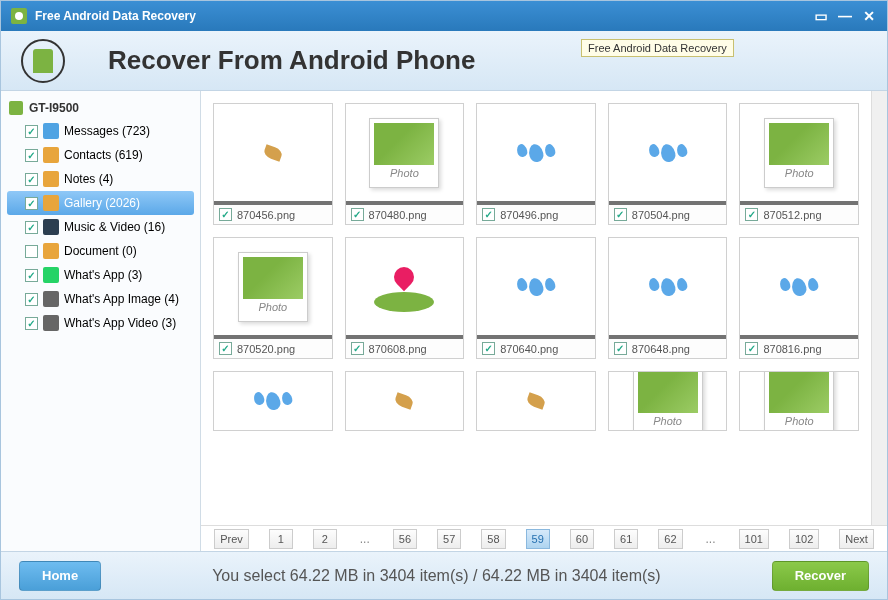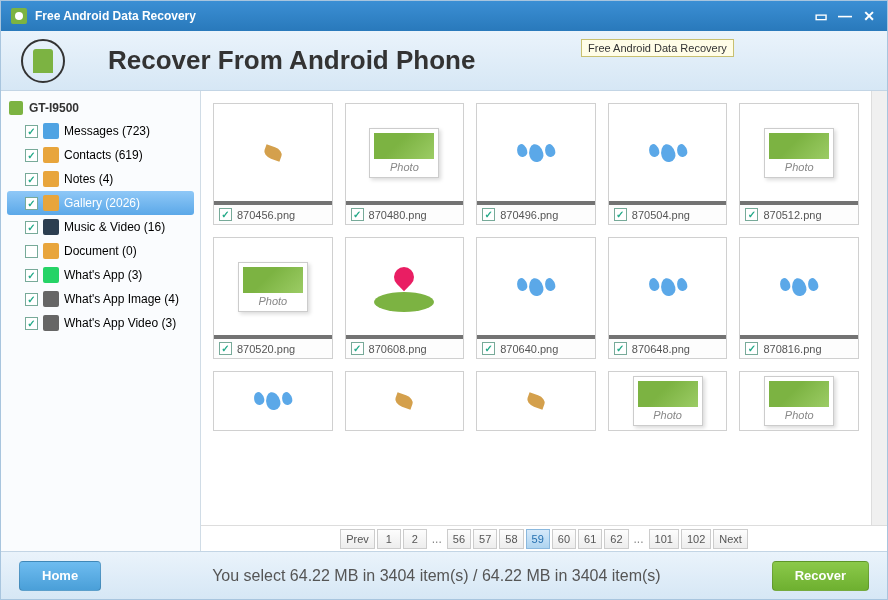--- a/index.html
+++ b/index.html
@@ -32,32 +32,32 @@
 .ic-music { background: #2c3e50; }
 .ic-doc { background: #e8a53c; }
 .ic-wa { background: #25d366; }
 .ic-waimg { background: #666; }
 .ic-wavid { background: #666; }
 .main { flex: 1; display: flex; flex-direction: column; background: #fff; position: relative; }
 .grid { flex: 1; display: grid; grid-template-columns: repeat(5, 1fr); gap: 12px; padding: 12px; overflow-y: auto; align-content: start; }
 .thumb { border: 1px solid #d0d0d0; background: #fdfdfd; height: 122px; display: flex; flex-direction: column; }
 .thumb-img { flex: 1; display: flex; align-items: center; justify-content: center; background: #fff; overflow: hidden; }
 .thumb-label { display: flex; align-items: center; padding: 3px 5px; border-top: 4px solid #737373; font-size: 11px; color: #555; }
-.photo-frame { width: 70px; height: 50px; background: #fff; border: 1px solid #ccc; box-shadow: 2px 2px 4px rgba(0,0,0,0.15); display: flex; flex-direction: column; align-items: center; padding: 4px; }
+.photo-frame { width: 70px; height: 70px; background: #fff; border: 1px solid #ccc; box-shadow: 2px 2px 4px rgba(0,0,0,0.15); display: flex; flex-direction: column; align-items: center; padding: 4px; }
 .photo-inner { width: 60px; height: 42px; background: linear-gradient(135deg, #7cb342 40%, #9ccc65 100%); margin-bottom: 2px; }
 .photo-text { font-size: 11px; color: #888; font-style: italic; }
 .drops { display: flex; gap: 2px; }
 .drop { width: 14px; height: 18px; background: #5ba8e8; border-radius: 50% 50% 50% 50% / 60% 60% 40% 40%; transform: rotate(-15deg); }
 .drop.sm { width: 10px; height: 13px; }
 .leaf { width: 18px; height: 12px; background: #d4a04c; border-radius: 0 50% 0 50%; transform: rotate(20deg); }
 .lotus { width: 60px; height: 50px; position: relative; }
 .lotus::before { content:''; position:absolute; top:5px; left:20px; width:20px; height:20px; background:#e91e63; border-radius:50% 50% 0 50%; transform:rotate(45deg);}
 .lotus::after { content:''; position:absolute; bottom:0; left:0; width:60px; height:20px; background:#7cb342; border-radius:50%;}
 .scrollbar { width: 16px; background: #f0f0f0; border-left: 1px solid #ddd; }
-.paginator { height: 26px; display: flex; align-items: center; justify-content: center; gap: 2px; border-top: 1px solid #ddd; padding: 0 10px; }
+.paginator { height: 26px; display: flex; align-items: center; justify-content: center; gap: 20px; border-top: 1px solid #ddd; padding: 0 10px; }
 .pg-btn { min-width: 24px; height: 20px; border: 1px solid #ccc; background: linear-gradient(#fdfdfd, #ededed); display: inline-flex; align-items: center; justify-content: center; font-size: 11px; color: #555; cursor: pointer; padding: 0 5px; }
 .pg-btn.active { background: linear-gradient(#d6e9fa, #aed4f0); border-color: #8ab8de; color: #2670b0; }
 .pg-ellipsis { padding: 0 3px; color: #888; }
 .footer { height: 48px; background: linear-gradient(#eaf3fb, #d6e7f5); border-top: 1px solid #c3d5e5; display: flex; align-items: center; padding: 0 18px; justify-content: space-between; }
 .btn { height: 30px; padding: 0 22px; border-radius: 4px; color: #fff; font-weight: bold; font-size: 13px; display: inline-flex; align-items: center; justify-content: center; cursor: pointer; border: 1px solid rgba(0,0,0,0.15); }
 .btn-home { background: linear-gradient(#6ebcf0, #4a9fd8); }
 .btn-recover { background: linear-gradient(#8bc94a, #6eb030); }
 .footer-status { flex: 1; text-align: center; color: #555; font-size: 16px; }
 </style>
 </head>

